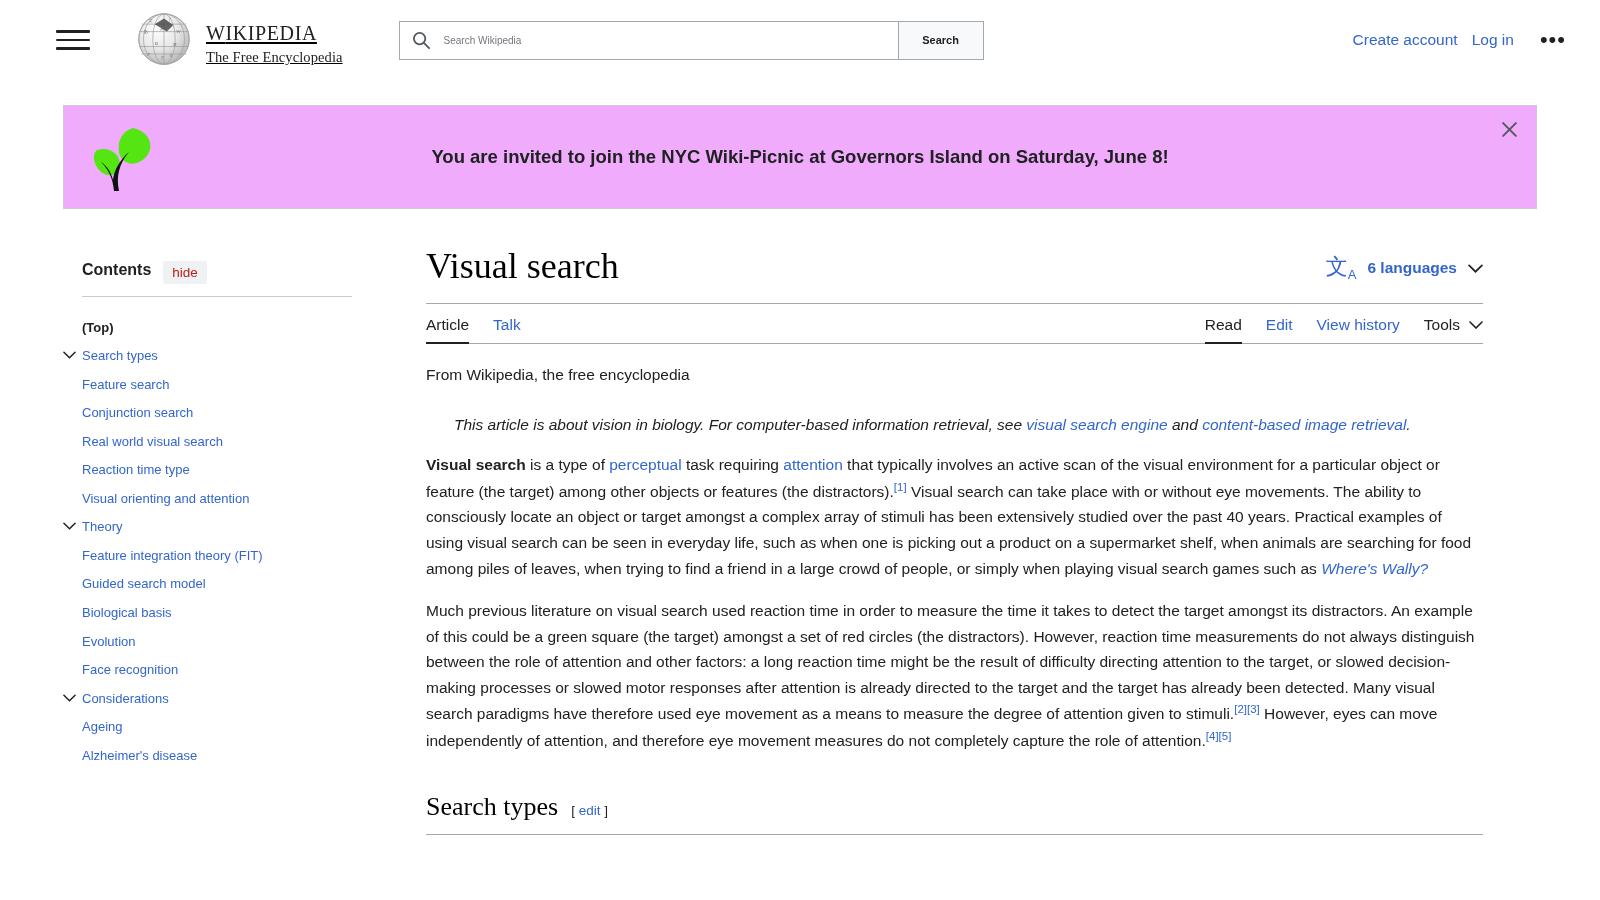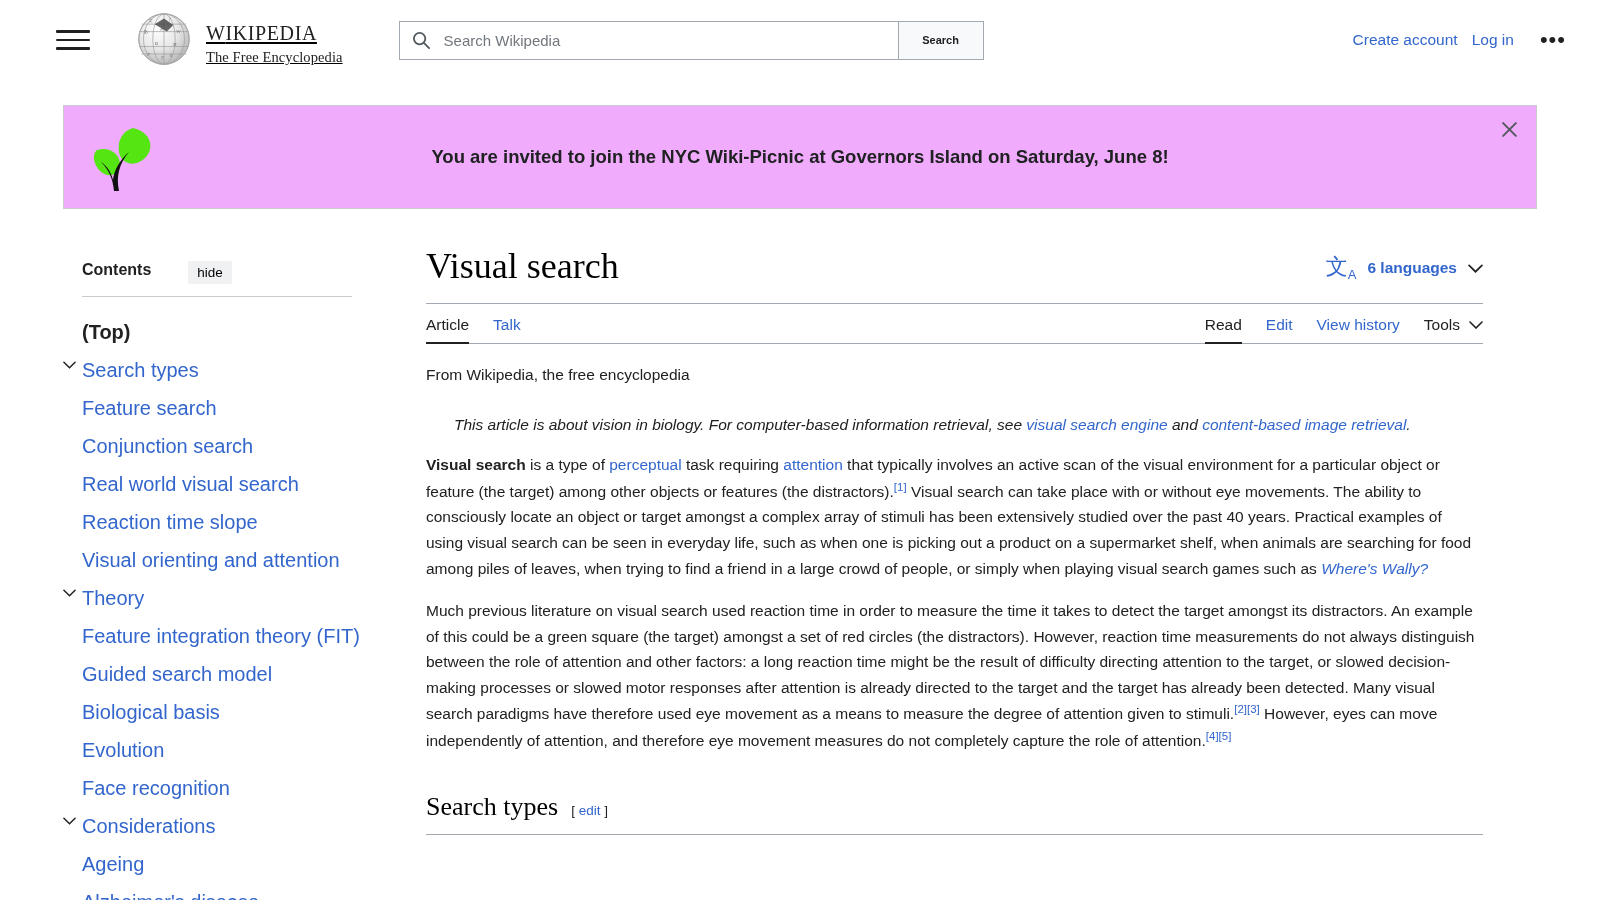--- a/index.html
+++ b/index.html
@@ -63,21 +63,21 @@
     width: 499px;
     border: 1px solid #a2a9b1;
     border-right: none;
     display: flex; align-items: center;
     padding: 0 10px 0 12px;
     background: #fff;
   }
   .searchbox .mag { flex: 0 0 auto; margin-right: 11px; }
   .searchbox input {
     border: none; outline: none;
-    font-size: 15px;
+    font-size: 10px;
     color: #202122;
     width: 100%;
     font-family: "Liberation Sans", sans-serif;
     background: transparent;
   }
   .searchbox input::placeholder { color: #72777d; }
   .searchbtn {
     width: 86px;
     border: 1px solid #a2a9b1;
     background: #f8f9fa;
@@ -129,39 +129,38 @@
   .sidebar { width: 330px; flex: 0 0 330px; padding-top: 52px; }
   .toc-head {
     display: flex; align-items: flex-start; gap: 12px;
     padding-bottom: 12px;
     border-bottom: 1px solid #c8ccd1;
     width: 270px;
     margin-left: 19px;
   }
   .toc-title { font-size: 16px; font-weight: bold; color: #202122; }
   .toc-hide {
-    font-size: 13.5px; color: #000000;
+    font-size: 13.5px; color: #b91c1c;
     background: #f0f1f2; border: none;
     padding: 4px 9px; border-radius: 2px; cursor: pointer;
     font-family: "Liberation Sans", sans-serif;
-    margin-left: 25px;
   }
   .toc-list { margin-top: 16px; }
   .toc-row {
     display: flex; align-items: flex-start;
     padding: 5.5px 0;
     line-height: 1.35;
   }
   .toc-chev {
     width: 19px; flex: 0 0 19px;
     color: #202122; font-size: 11px; padding-top: 4px;
     cursor: pointer;
   }
   .toc-chev svg { display: block; }
-  .toc-label { font-size: 20px; color: #3366cc; }
+  .toc-label { font-size: 13px; color: #3366cc; }
   .toc-row.top .toc-label { color: #202122; font-weight: bold; }
   .toc-row.lvl1 { padding-left: 0px; }
   .toc-row.lvl2 .toc-label { margin-left: 34px; }
   .toc-row.nochev .toc-label { margin-left: 19px; }
 
   
   .content { flex: 1; padding: 36px 90px 0 33px; max-width: 1180px; }
   .title-row { display: flex; align-items: flex-end; }
   h1.page-title {
     font-family: "Liberation Serif", serif;
@@ -333,21 +332,21 @@
         <div class="toc-row lvl2 nochev">
           <span class="toc-label">Feature search</span>
         </div>
         <div class="toc-row lvl2 nochev">
           <span class="toc-label">Conjunction search</span>
         </div>
         <div class="toc-row lvl2 nochev">
           <span class="toc-label">Real world visual search</span>
         </div>
         <div class="toc-row lvl1 nochev">
-          <span class="toc-label">Reaction time slope</span>
+          <span class="toc-label">Reaction time type</span>
         </div>
         <div class="toc-row lvl1 nochev">
           <span class="toc-label">Visual orienting and attention</span>
         </div>
         <div class="toc-row lvl1">
           <span class="toc-chev">
             <svg width="13" height="8" viewBox="0 0 14 8">
               <path d="M1 1 L7 7 L13 1" fill="none" stroke="#202122" stroke-width="1.6" stroke-linecap="round"></path>
             </svg>
           </span>

